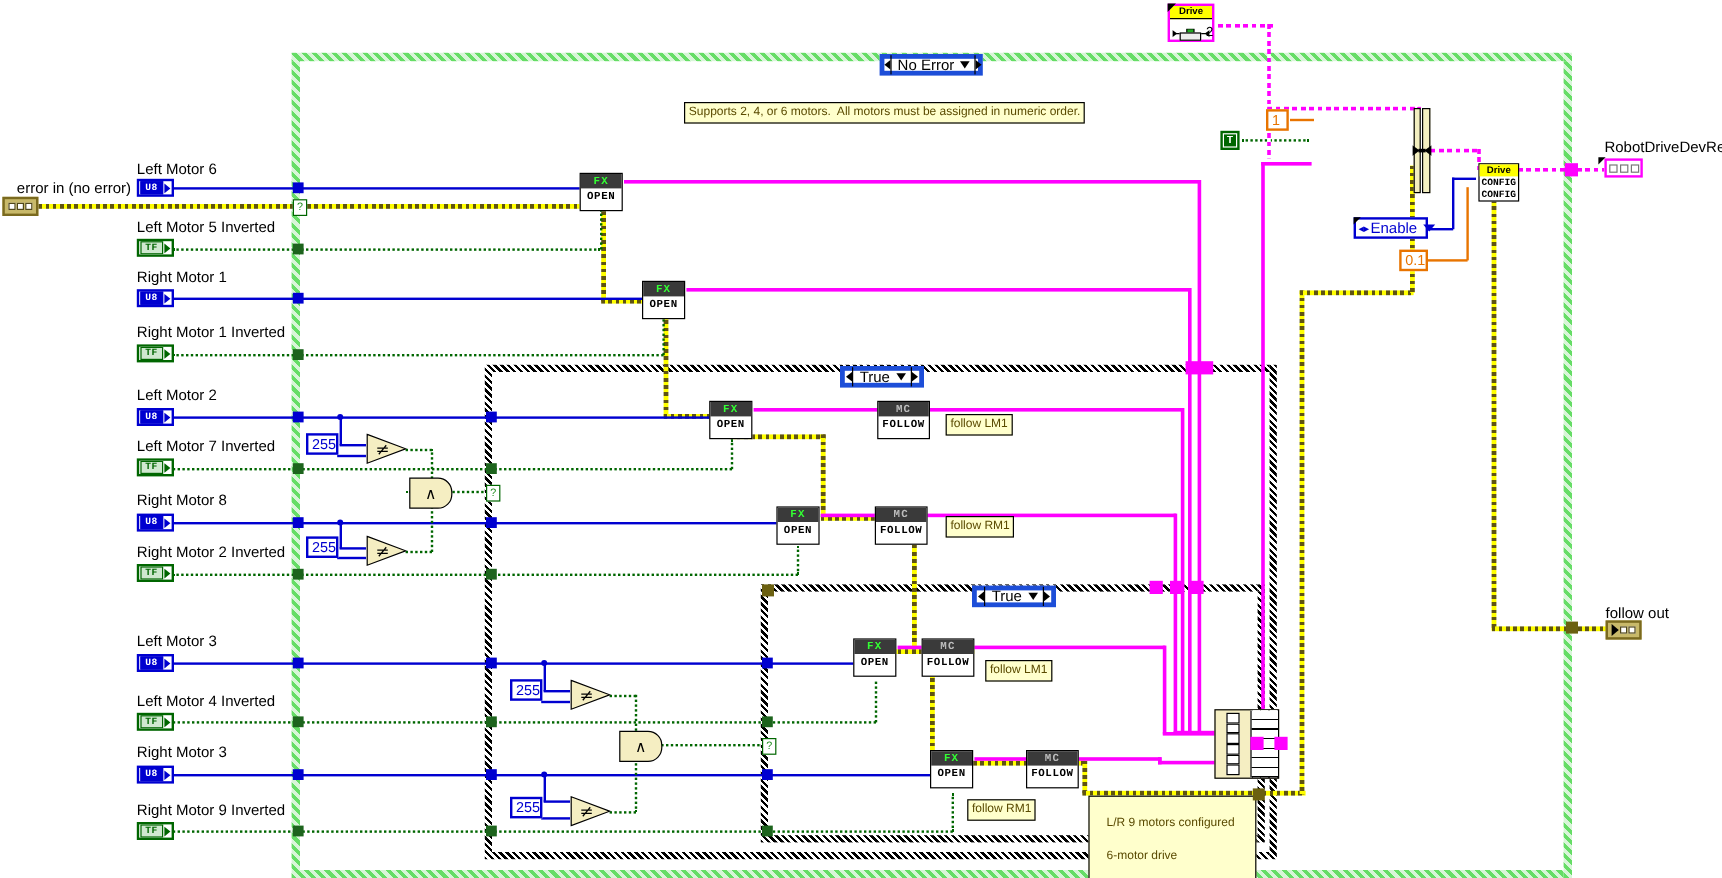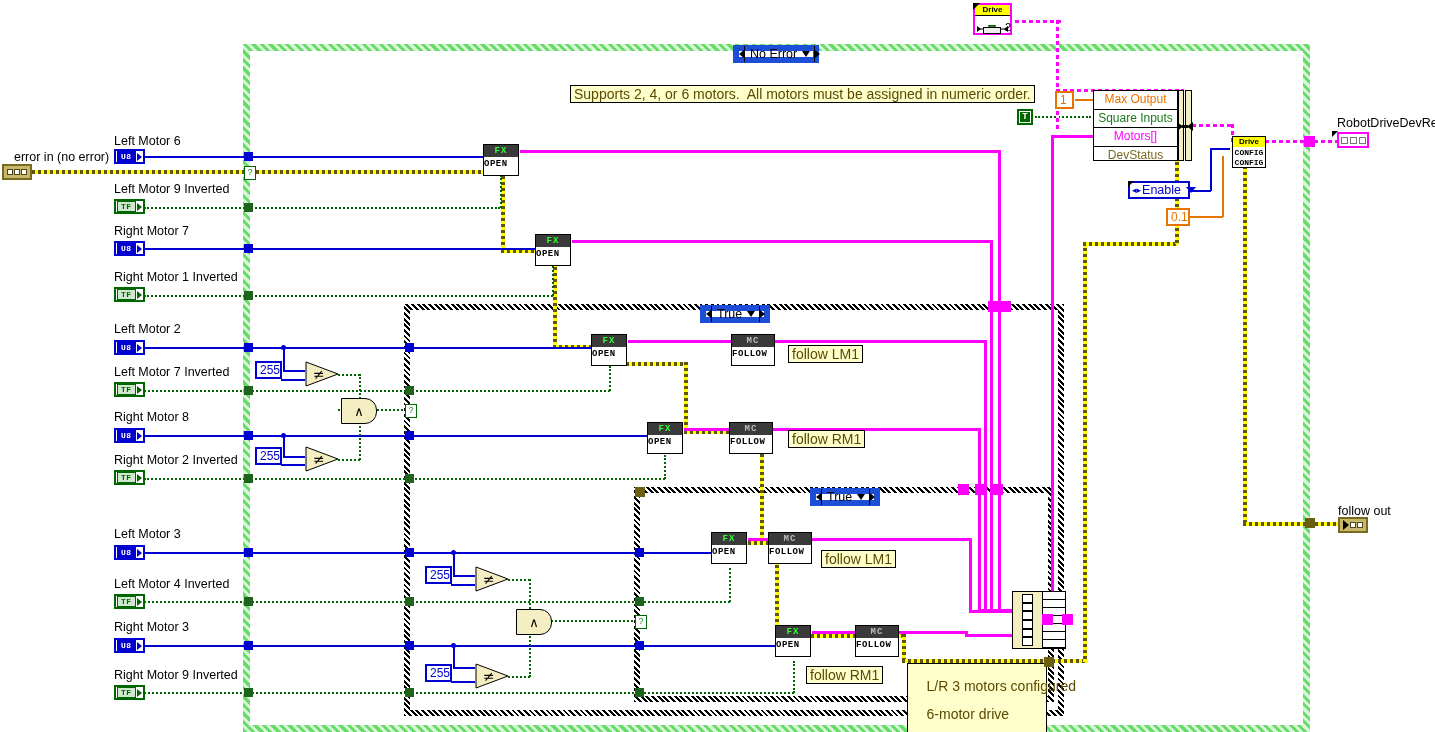--- a/index.html
+++ b/index.html
@@ -34,21 +34,21 @@
 
   .term-ref{border:2px solid #ff00ff;background:#ffffff;height:16px;width:32px;
             display:flex;align-items:center;justify-content:center;gap:2px;}
   .term-ref i{display:block;width:5px;height:5px;background:#fff;border:1px solid #777;}
 
   
   .vi{background:#fff;border:1px solid #000;box-sizing:border-box;}
   .vi .hd{background:#3a3a3a;color:#33ff33;font:bold 9px "Liberation Mono",monospace;
           text-align:center;line-height:12px;height:12px;letter-spacing:1px;}
   .vi .hd.grey{color:#bdbdbd;}
-  .vi .bd{color:#000;font:bold 9px "Liberation Mono",monospace;text-align:left;
+  .vi .bd{color:#000;font:bold 9px "Liberation Mono",monospace;text-align:center;
           line-height:14px;letter-spacing:.5px;}
 
   .vi-drive{border:2px solid #ff00ff;background:#fff;box-sizing:border-box;}
   .vi-drive .hd2{background:#ffff00;color:#000;font:bold 8px "Liberation Sans",sans-serif;
                  text-align:center;line-height:10px;height:10px;border-bottom:1px solid #000;}
 
   .vi-safety{border:1px solid #000;background:#fff;box-sizing:border-box;}
   .vi-safety .hd2{background:#ffff00;color:#000;font:bold 8px "Liberation Sans",sans-serif;
                   text-align:center;line-height:10px;height:10px;}
   .vi-safety .bd2{font:bold 8px "Liberation Mono",monospace;text-align:center;line-height:10px;}
@@ -71,29 +71,29 @@
                 padding:0 2px;line-height:10px;}
 
   
   .enumring{border:2px solid #0000d0;background:#fff;color:#0000d0;font-size:12.5px;
             display:flex;align-items:center;box-sizing:border-box;padding:0 2px;height:18px;}
   .enumring .tri{width:0;height:0;border-left:5px solid transparent;border-right:5px solid transparent;
                  border-top:6px solid #0000d0;margin-left:5px;}
   .enumring .dbl{color:#0000d0;font-size:9px;margin-right:1px;}
 
   
-  .cmt{background:#ffffcc;border:1px solid #000;color:#5a4a00;font-size:14px;
+  .cmt{background:#ffffcc;border:1px solid #000;color:#5a4a00;font-size:10px;
        padding:1px 3px;box-sizing:border-box;line-height:14px;white-space:pre;}
 
   
   .case-outer{border:7px solid transparent;box-sizing:border-box;background:transparent;
      border-image:repeating-linear-gradient(45deg,#66dd66 0 3px,#d8f5d8 3px 6px) 7;}
   .case-inner{border:6px solid transparent;box-sizing:border-box;background:transparent;
      border-image:repeating-linear-gradient(45deg,#000 0 2px,#fff 2px 4px) 6;}
-  .case-sel{position:absolute;background:#fff;border:6px solid #1d4ed8;height:18px;
+  .case-sel{position:absolute;background:#fff;border:4px solid #1d4ed8;height:18px;
             display:flex;align-items:center;box-sizing:border-box;z-index:40;}
   .case-sel .ar{width:11px;height:16px;display:flex;align-items:center;justify-content:center;
                 border-right:1px solid #000;}
   .case-sel .ar.r{border-right:none;border-left:1px solid #000;}
   .case-sel .txt{font-size:12.5px;padding:0 5px;color:#000;white-space:nowrap;}
   .case-sel .dn{width:0;height:0;border-left:4px solid transparent;border-right:4px solid transparent;
                 border-top:6px solid #000;margin:0 4px 0 0;}
   .tri-l{width:0;height:0;border-top:4px solid transparent;border-bottom:4px solid transparent;
          border-right:5px solid #000;}
   .tri-r{width:0;height:0;border-top:4px solid transparent;border-bottom:4px solid transparent;
@@ -290,27 +290,27 @@
       <i></i>
   </div>
 
   <div class="abs" style="left:114px;top:0;width:200px;height:732px;">
     <div class="abs lbl" style="left:0;top:135px;">Left Motor 6</div>
     <div class="abs term term-u8" style="left:0;top:149px;">
       <span class="inner">U8</span>
         <span class="arr"></span>
       </div>
 
-    <div class="abs lbl" style="left:0;top:183px;">Left Motor 9 Inverted</div>
+    <div class="abs lbl" style="left:0;top:183px;">Left Motor 5 Inverted</div>
     <div class="abs term term-tf" style="left:0;top:199px;">
       <span class="inner">TF</span>
         <span class="arr"></span>
       </div>
 
-    <div class="abs lbl" style="left:0;top:225px;">Right Motor 7</div>
+    <div class="abs lbl" style="left:0;top:225px;">Right Motor 1</div>
     <div class="abs term term-u8" style="left:0;top:241px;">
       <span class="inner">U8</span>
         <span class="arr"></span>
       </div>
 
     <div class="abs lbl" style="left:0;top:271px;">Right Motor 1 Inverted</div>
     <div class="abs term term-tf" style="left:0;top:287px;">
       <span class="inner">TF</span>
         <span class="arr"></span>
       </div>
@@ -490,21 +490,21 @@
     <div class="hd grey">MC</div>
     <div class="bd">FOLLOW</div>
   </div>
 
   <div class="abs cmt" style="left:570px;top:85px;">Supports 2, 4, or 6 motors.  All motors must be assigned in numeric order.</div>
   <div class="abs cmt" style="left:788px;top:345px;">follow LM1</div>
   <div class="abs cmt" style="left:788px;top:430px;">follow RM1</div>
   <div class="abs cmt" style="left:821px;top:550px;">follow LM1</div>
   <div class="abs cmt" style="left:806px;top:666px;">follow RM1</div>
   <div class="abs cmt" style="left:907px;top:663px;width:140px;">
-    <span>L/R 3 motors configured</span><br>
+    <span>L/R 9 motors configured</span><br>
     <span>6-motor drive</span>
   </div>
 
   <div class="bldarr" style="left:1012px;top:591px;width:54px;height:58px;">
     <div class="lft">
       <i></i>
         <i></i>
         <i></i>
         <i></i>
         <i></i>
@@ -526,26 +526,20 @@
     <div class="abs" style="left:8px;top:22px;width:18px;height:7px;border:1px solid #000;background:#eee;"></div>
     <div class="abs" style="left:30px;top:16px;font-size:11px;color:#000;">2</div>
   </div>
   <div class="abs" style="left:973px;top:3px;width:0;height:0;border-top:7px solid #000;border-right:7px solid transparent;"></div>
 
   <div class="abs const-T" style="left:1017px;top:109px;width:16px;height:16px;">
     <span>T</span>
   </div>
   <div class="abs const-num" style="left:1055px;top:91px;width:19px;">1</div>
 
-  <div class="abs propnode" style="left:1093px;top:90px;width:85px;height:71px;">
-    <div class="row" style="color:#e87400;">Max Output</div>
-    <div class="row" style="color:#1a7a1a;">Square Inputs</div>
-    <div class="row" style="color:#ff00ff;">Motors[]</div>
-    <div class="row" style="color:#7a6a1f;">DevStatus</div>
-  </div>
   <div class="abs propbar" style="left:1178px;top:90px;width:6px;height:71px;"></div>
   <div class="abs propbar" style="left:1185px;top:90px;width:7px;height:71px;"></div>
   <div class="abs" style="left:1177px;top:118px;width:16px;height:11px;">
     <svg width="16" height="11" viewBox="0 0 16 11">
       <polygon points="0,1 0,10 6,5.5" fill="#000"></polygon>
       <polygon points="16,1 16,10 10,5.5" fill="#000"></polygon>
       <rect x="5" y="4" width="6" height="3" fill="#000"></rect>
     </svg>
   </div>
 

